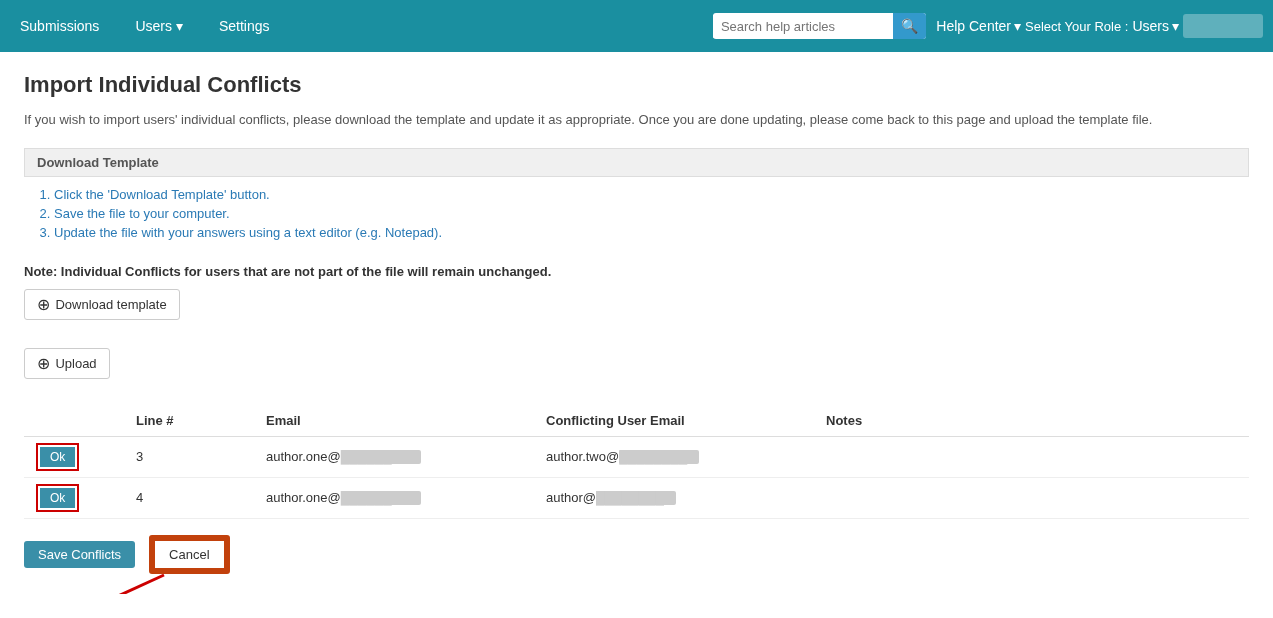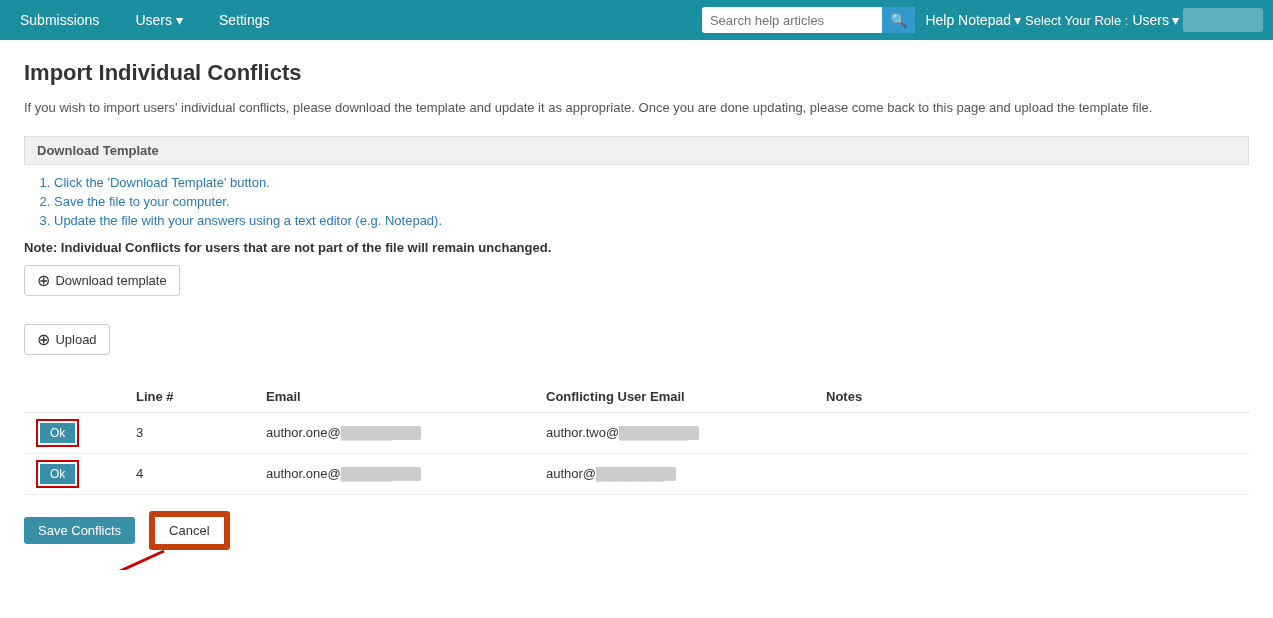--- a/index.html
+++ b/index.html
@@ -4,21 +4,21 @@
   <style>
     * { box-sizing: border-box; margin: 0; padding: 0; }
     body { font-family: Arial, sans-serif; font-size: 14px; color: #333; background: #fff; }
 
     
     .navbar {
       background-color: #1a8fa0;
       display: flex;
       align-items: center;
       padding: 0 10px;
-      height: 40px;
+      height: 52px;
       color: #fff;
     }
     .navbar-brand { display: flex; align-items: center; gap: 16px; }
     .nav-item {
       color: #fff;
       text-decoration: none;
       padding: 0 10px;
       font-size: 14px;
       cursor: pointer;
       display: flex; align-items: center; gap: 4px;
@@ -70,21 +70,21 @@
       padding: 6px 12px;
       font-size: 13px;
       font-weight: bold;
       color: #555;
       margin-bottom: 10px;
     }
 
     .steps-list {
       list-style: decimal;
       margin-left: 30px;
-      margin-bottom: 12px;
+      margin-bottom: 24px;
     }
     .steps-list li {
       font-size: 13px;
       color: #2a7ab5;
       margin-bottom: 4px;
     }
 
     .note-text {
       font-size: 13px;
       font-weight: bold;
@@ -190,21 +190,21 @@
     </a>
     <a class="nav-item">Settings</a>
   </div>
   <div class="nav-spacer"></div>
   <div class="search-box">
     <input class="search-input" type="text" placeholder="Search help articles" style="">
     <button class="search-btn">🔍</button>
   </div>
   <div class="nav-right">
     <button class="dropdown-btn">
-      <span>Help Notepad</span>
+      <span>Help Center</span>
       <span>▾</span>
     </button>
     <span class="role-label">Select Your Role :</span>
     <button class="dropdown-btn">
       <span>Users</span>
       <span>▾</span>
     </button>
     <div class="avatar-placeholder"></div>
   </div>
 </nav>

